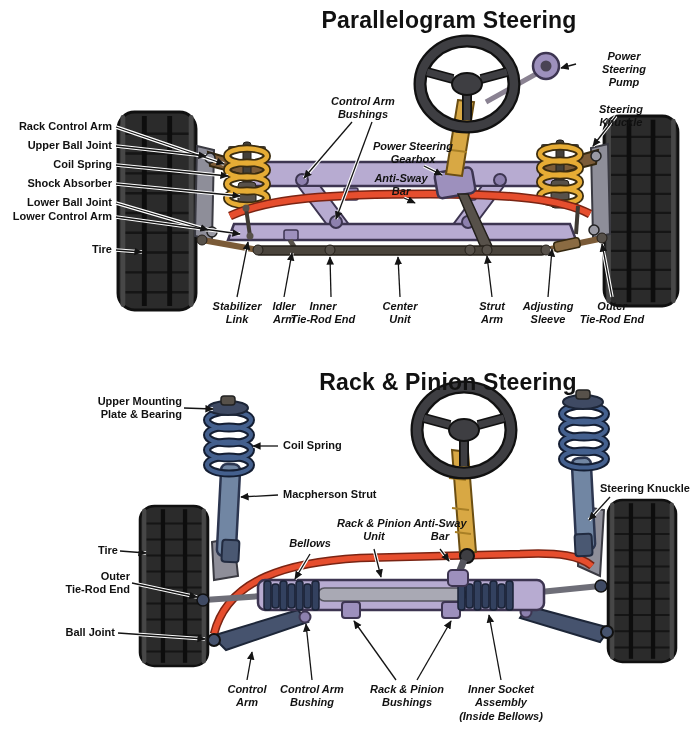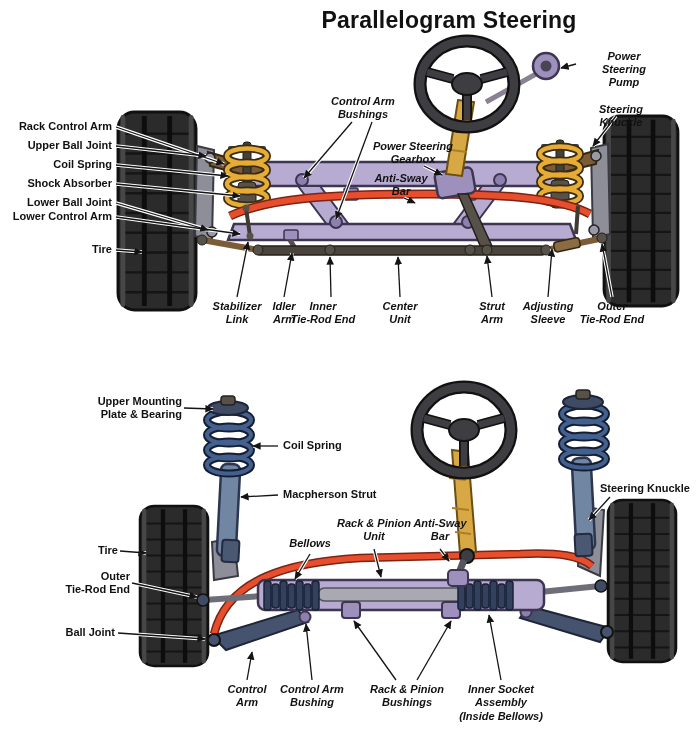--- a/index.html
+++ b/index.html
@@ -279,20 +279,21 @@
         <path d="M440,549 L449,561" marker-end="url(#ah)"></path>
         <path d="M247,680 L252,652" marker-end="url(#ah)"></path>
         <path d="M312,680 L306,624" marker-end="url(#ah)"></path>
         <path d="M396,680 L354,621" marker-end="url(#ah)"></path>
         <path d="M417,680 L451,621" marker-end="url(#ah)"></path>
         <path d="M501,680 L489,615" marker-end="url(#ah)"></path>
       </g>
     </svg>
 
 <div class="title" style="left:428px; top:7px">Parallelogram Steering</div>
+<div class="title" style="left:427px; top:369px">Rack &amp; Pinion Steering</div>
 
 <div class="lab lab-r" style="right:588px; top:120px">Rack Control Arm</div>
 <div class="lab lab-r" style="right:588px; top:139px">Upper Ball Joint</div>
 <div class="lab lab-r" style="right:588px; top:158px">Coil Spring</div>
 <div class="lab lab-r" style="right:588px; top:177px">Shock Absorber</div>
 <div class="lab lab-r" style="right:588px; top:196px">Lower Ball Joint</div>
 <div class="lab lab-r" style="right:588px; top:210px">Lower Control Arm</div>
 <div class="lab lab-r" style="right:588px; top:243px">Tire</div>
 
 <div class="lab lab-c" style="left:363px; top:95px">Control Arm

